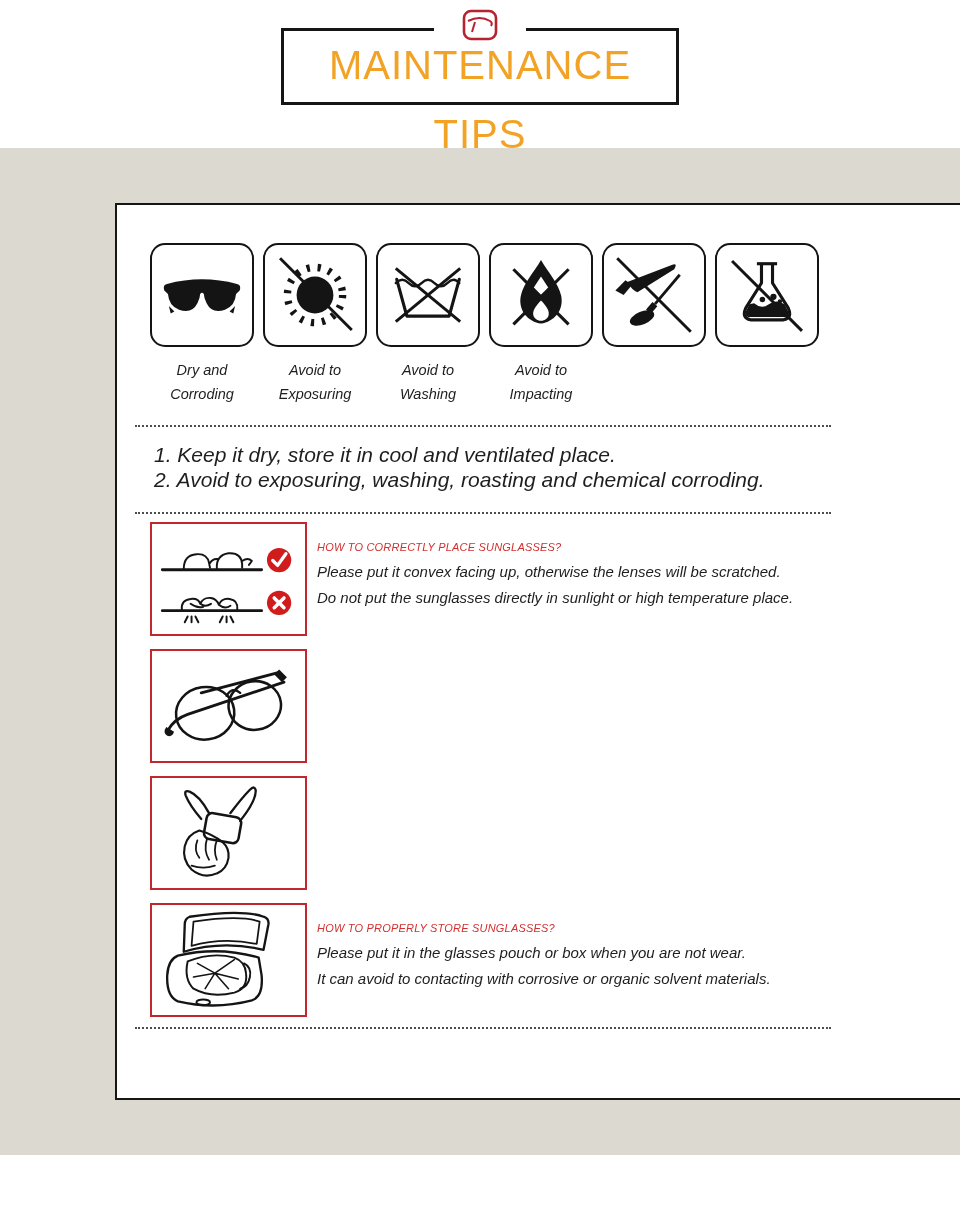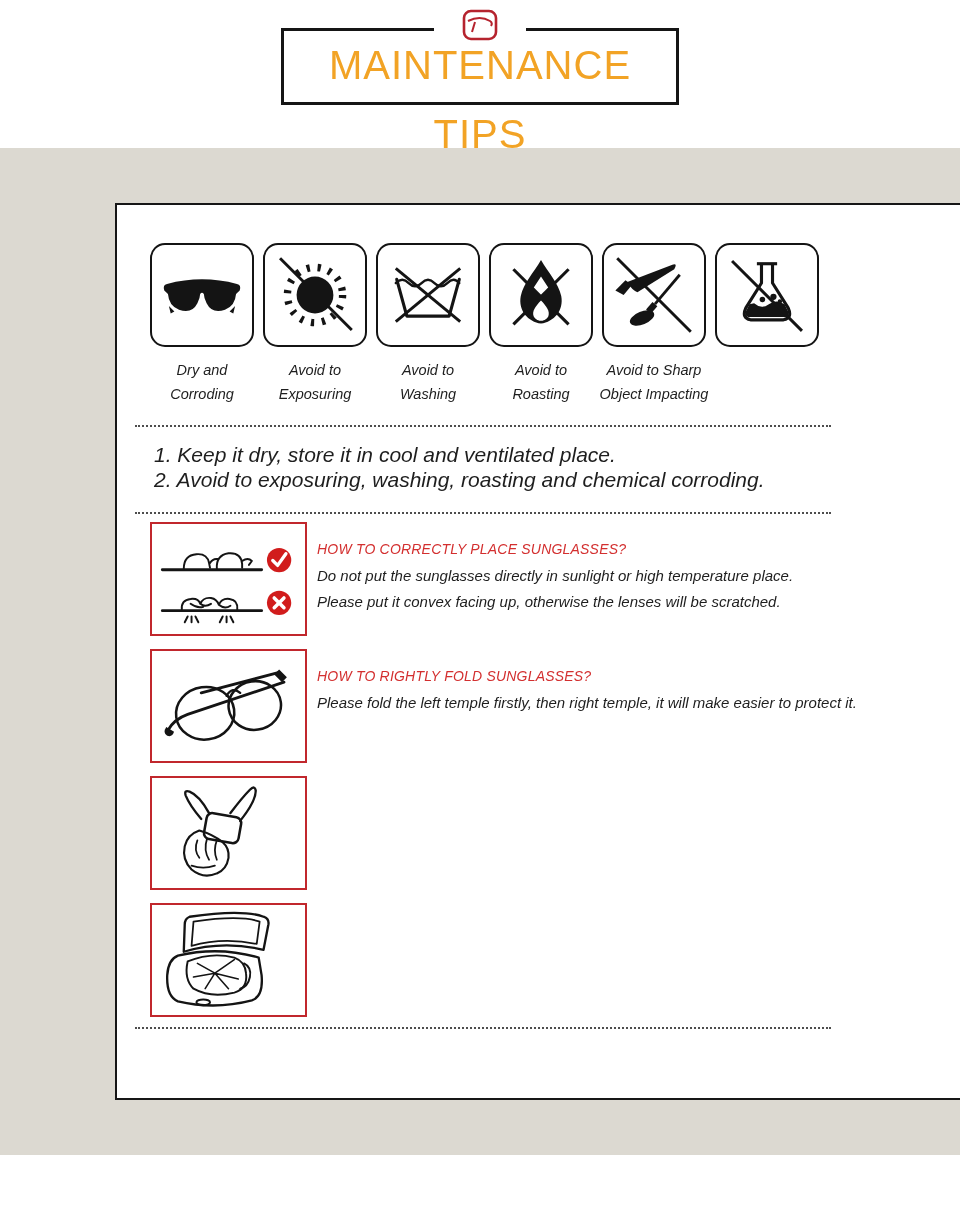--- a/index.html
+++ b/index.html
@@ -34,21 +34,21 @@
   
   .rules { margin:16px 0 0 37px; list-style:none; }
   .rules li { font-size:21px; line-height:24.6px; color:#1e1e1e; }
 
   
   .tip-section { display:flex; margin:13px 0 0 33px; }
   .tip-section.first { margin-top:8px; }
   .tip-image { width:157px; height:114px; border:2px solid #C1272D; background:#fff; flex:0 0 auto; display:flex; align-items:center; justify-content:center; }
   .tip-image svg { width:150px; height:107px; }
   .tip-text { margin-left:10px; padding-top:19px; }
-  .tip-heading { font-size:14px; color:#D32F2F; letter-spacing:0.2px; margin-bottom:10px; }
+  .tip-heading { font-size:11px; color:#D32F2F; letter-spacing:0.2px; margin-bottom:10px; }
   .tip-line { font-size:15px; color:#1e1e1e; margin-bottom:9px; line-height:17px; }
 
   .ink { stroke:#141414; fill:none; stroke-linecap:round; stroke-linejoin:round; }
 </style>
 </head>
 <body>
 
 <div class="page">
 
   <div class="top-band">
@@ -114,38 +114,34 @@
         <div class="icon-cell">
           <div class="icon-box">
             <svg viewBox="0 0 100 100">
               <path fill="#141414" fill-rule="evenodd" d="M50 12 C58 26 69 37 72 51 C75 67 64 79 50 81 C36 79 25 67 28 51 C31 37 42 26 50 12 Z M50 30 L58 42 L50 54 L42 42 Z M50 56 C56 62 60 68 58 73 C56 77 52 78 50 78 C48 78 44 77 42 73 C40 68 44 62 50 56 Z"></path>
               <line x1="20" y1="22" x2="80" y2="82" stroke="#141414" stroke-width="3.4"></line>
               <line x1="80" y1="22" x2="20" y2="82" stroke="#141414" stroke-width="3.4"></line>
             </svg>
           </div>
           <div class="icon-label">
             <div>Avoid to</div>
-            <div>Roasting</div>
+            <div>Impacting</div>
           </div>
         </div>
 
         <div class="icon-cell">
           <div class="icon-box">
             <svg viewBox="0 0 100 100">
               <path fill="#141414" d="M8 45 L19 34 L26 39 L17 50 Z"></path>
               <path fill="#141414" d="M21 36 L70 17 Q76 15 72 22 L32 47 Q26 45 21 36 Z"></path>
               <ellipse cx="37" cy="75" rx="14" ry="7" transform="rotate(-22 37 75)" fill="#141414"></ellipse>
               <line x1="44" y1="68" x2="51" y2="60" stroke="#141414" stroke-width="7"></line>
               <line x1="51" y1="60" x2="78" y2="28" stroke="#141414" stroke-width="3"></line>
               <line x1="10" y1="10" x2="90" y2="90" stroke="#141414" stroke-width="3.2"></line>
             </svg>
-          </div>
-          <div class="icon-label">
-            <div>Avoid to Sharp</div>
-            <div>Object Impacting</div>
           </div>
         </div>
 
         <div class="icon-cell">
           <div class="icon-box">
             <svg viewBox="0 0 100 100">
               <path class="ink" stroke-width="3.4" d="M44 17 L44 37 L27 64 Q22 75 32 77 L68 77 Q78 75 73 64 L56 37 L56 17"></path>
               <line x1="39" y1="16" x2="61" y2="16" stroke="#141414" stroke-width="3.4"></line>
               <path fill="#141414" d="M31 60 L27 68 Q25 74 32 74 L68 74 Q75 74 73 68 L69 60 Q60 54 52 60 Q44 66 36 59 Z"></path>
               <circle cx="45" cy="55" r="3" fill="#141414"></circle>
@@ -175,41 +171,37 @@
             <path d="M121.5 35.5 L126.5 40.5 L135 28.5" fill="none" stroke="#fff" stroke-width="3.4" stroke-linecap="round" stroke-linejoin="round"></path>
             <line x1="8" y1="87" x2="110" y2="87" class="ink" stroke-width="3"></line>
             <path class="ink" stroke-width="2" d="M28 86 Q27 76 37 75 Q45 74 47 80 Q50 73 58 74 Q64 75 66 81 Q69 74 77 75 Q86 76 85 86 M47 80 Q52 84 58 80 M37 80 Q44 85 50 83 M66 81 Q72 86 78 82"></path>
             <path class="ink" stroke-width="2" d="M34 93 L31 99 M38 93 L38 99 M42 93 L45 99 M70 93 L67 99 M74 93 L74 99 M78 93 L81 99"></path>
             <circle cx="128" cy="79" r="12.5" fill="#D11C1C"></circle>
             <path d="M123 74 L133 84 M133 74 L123 84" fill="none" stroke="#fff" stroke-width="3.6" stroke-linecap="round"></path>
           </svg>
         </div>
         <div class="tip-text">
           <div class="tip-heading">HOW TO CORRECTLY PLACE SUNGLASSES?</div>
+          <div class="tip-line">Please put it convex facing up, otherwise the lenses will be scratched.</div>
           <div class="tip-line">Do not put the sunglasses directly in sunlight or high temperature place.</div>
-          <div class="tip-line">Please put it convex facing up, otherwise the lenses will be scratched.</div>
         </div>
       </div>
 
       <div class="tip-section">
         <div class="tip-image">
           <svg viewBox="0 0 153 110">
             <ellipse cx="52" cy="62" rx="30" ry="27" class="ink" stroke-width="2.6" transform="rotate(-8 52 62)"></ellipse>
             <ellipse cx="103" cy="54" rx="27" ry="25" class="ink" stroke-width="2.6" transform="rotate(-8 103 54)"></ellipse>
             <path class="ink" stroke-width="2.4" d="M74 44 Q80 34 88 41"></path>
             <path class="ink" stroke-width="3" d="M133 30 L34 63 Q20 68 14 79"></path>
             <path class="ink" stroke-width="3" d="M128 20 L48 41"></path>
             <path fill="#141414" d="M128 17 l8 8 -5 5 -8 -8 z"></path>
             <path fill="#141414" d="M12 76 q-4 6 1 9 q5 2 7 -4 z"></path>
           </svg>
         </div>
-        <div class="tip-text">
-          <div class="tip-heading">HOW TO RIGHTLY FOLD SUNGLASSES?</div>
-          <div class="tip-line">Please fold the left temple firstly, then right temple, it will make easier to protect it.</div>
-        </div>
       </div>
 
       <div class="tip-section">
         <div class="tip-image">
           <svg viewBox="0 0 153 110">
             <path class="ink" stroke-width="2.4" d="M56 34 Q46 16 36 12 Q30 10 32 16 Q36 26 48 40"></path>
             <path class="ink" stroke-width="2.4" d="M78 34 Q90 18 98 10 Q103 5 104 11 Q104 22 88 42"></path>
             <rect x="52" y="36" width="36" height="27" rx="6" class="ink" stroke-width="2.6" transform="rotate(10 70 49)"></rect>
             <path class="ink" stroke-width="2.2" d="M46 52 Q34 56 31 68 Q28 82 38 92 Q50 102 64 96 Q74 92 76 80 Q77 70 70 64 Q60 56 46 52 Z"></path>
             <path class="ink" stroke-width="1.8" d="M44 62 Q40 72 46 80 M54 60 Q50 72 56 82 M64 62 Q60 72 64 82 M38 88 Q50 92 62 88"></path>
@@ -222,20 +214,25 @@
           <svg viewBox="0 0 153 110">
             <path class="ink" stroke-width="2.4" d="M36 10 Q90 2 112 10 Q118 12 117 18 L112 44 Q70 34 30 46 L31 18 Q31 12 36 10 Z"></path>
             <path class="ink" stroke-width="1.8" d="M40 15 Q88 8 108 15 L105 38 Q70 31 38 40 Z"></path>
             <path class="ink" stroke-width="2.4" d="M24 50 Q14 54 13 70 Q12 92 24 97 Q62 106 100 96 Q112 92 110 70 L107 52 Q66 40 24 50 Z"></path>
             <path class="ink" stroke-width="2" d="M34 56 Q30 74 40 84 Q58 94 82 88 Q96 84 94 68 Q93 56 82 52 Q58 46 34 56 Z"></path>
             <path class="ink" stroke-width="1.6" d="M62 68 L44 58 M62 68 L40 72 M62 68 L52 84 M62 68 L76 84 M62 68 L86 74 M62 68 L82 54"></path>
             <path class="ink" stroke-width="2" d="M92 58 q8 4 6 14 q-2 10 -10 12"></path>
             <ellipse cx="50" cy="98" rx="7" ry="3" class="ink" stroke-width="2"></ellipse>
           </svg>
         </div>
+        <div class="tip-text">
+          <div class="tip-heading">HOW TO PROPERLY STORE SUNGLASSES?</div>
+          <div class="tip-line">Please put it in the glasses pouch or box when you are not wear.</div>
+          <div class="tip-line">It can avoid to contacting with corrosive or organic solvent materials.</div>
+        </div>
       </div>
 
       <div class="divider d3"></div>
 
     </div>
   </div>
 
   <div class="bottom-band"></div>
 </div>
 

